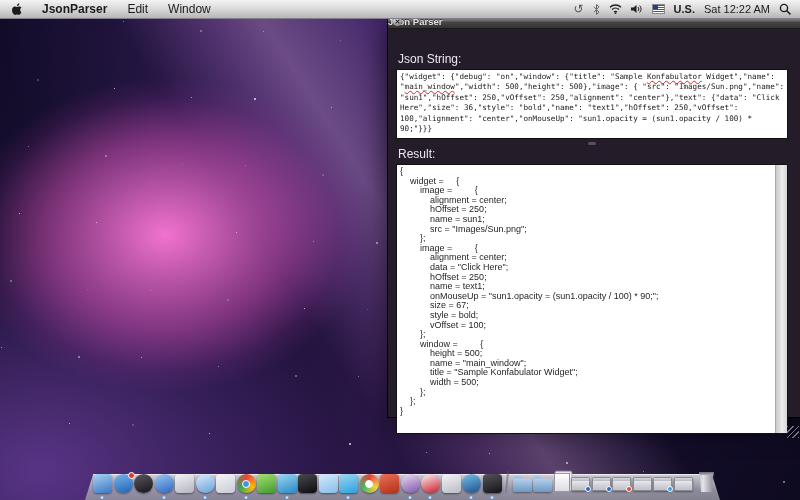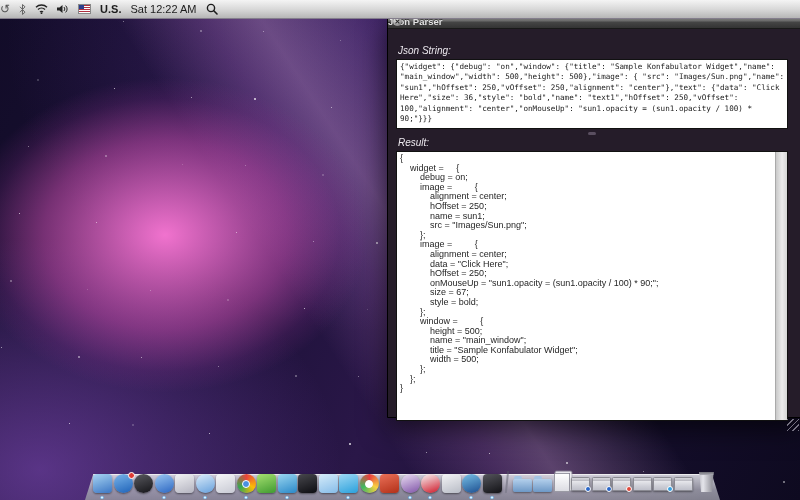--- a/index.html
+++ b/index.html
@@ -40,26 +40,26 @@
     background:#251c29;border:1px solid #000;border-radius:4px 4px 0 0;
     box-shadow:0 10px 28px rgba(0,0,0,.65);}
   .titlebar{height:13px;border-radius:3px 3px 0 0;position:relative;
     background:linear-gradient(#939393,#6a6a6a 45%,#454545 55%,#333);
     border-bottom:1px solid #181818;display:flex;align-items:center;justify-content:flex-start;}
   .wtitle{font-size:9.5px;font-weight:600;color:#e2e2e2;text-shadow:0 -1px 0 rgba(0,0,0,.5);}
   .closebtn{position:absolute;left:5px;top:2px;width:9px;height:9px;border-radius:50%;
     background:radial-gradient(circle at 35% 30%,#efefef,#8a8a8a 70%,#5c5c5c);
     color:#2a2a2a;font-size:7px;line-height:9px;text-align:center;font-weight:bold;}
   .win-body{padding:0 13px 0 8px;position:relative;height:calc(100% - 14px);}
-  .field-label{color:#ece8ee;font-size:10px;margin:16px 0 3px 2px;font-style:italic;}
+  .field-label{color:#ece8ee;font-size:12px;margin:23px 0 3px 2px;}
   .json-input{background:#fff;border:1px solid #111;height:64px;overflow:hidden;
     font-family:"DejaVu Sans Mono",monospace;font-size:7.6px;line-height:10.4px;
     color:#222;padding:2px 3px;}
   .jline{white-space:pre;}
-  .misspelled{text-decoration-style:wavy;
+  .misspelled{text-decoration:underline;text-decoration-style:wavy;
     text-decoration-color:#e02020;text-decoration-thickness:1px;text-underline-offset:1px;margin-top:7px;}
   .splitter{width:8px;height:3px;border-radius:2px;background:#5a4f60;margin:3px auto 0;}
   .result-wrap{position:relative;height:268px;margin-top:2px;border:1px solid #111;background:#fff;}
   .result{position:absolute;left:0;top:0;right:11px;bottom:0;overflow:hidden;
     font-family:"Liberation Sans",sans-serif;font-size:9px;line-height:9.6px;
     color:#262626;padding:2px 0 0 3px;}
   .rline{white-space:pre;}
   .scrollbar{position:absolute;top:0;right:0;bottom:0;width:11px;
     background:linear-gradient(90deg,#c9c9c9,#ececec 55%,#d6d6d6);border-left:1px solid #aaa;}
   .grip{position:absolute;right:2px;bottom:2px;width:12px;height:12px;
@@ -173,20 +173,32 @@
       <span class="star" style="left: 756px; top: 212px; width: 2px; height: 2px; opacity: 0.7;"></span>
       <span class="star" style="left: 69px; top: 423px; width: 1px; height: 1px; opacity: 0.85;"></span>
       <span class="star" style="left: 182px; top: 164px; width: 1px; height: 1px; opacity: 0.25;"></span>
       <span class="star" style="left: 295px; top: 375px; width: 2px; height: 2px; opacity: 0.4;"></span>
       <span class="star" style="left: 408px; top: 116px; width: 1px; height: 1px; opacity: 0.55;"></span>
       <span class="star" style="left: 521px; top: 327px; width: 1px; height: 1px; opacity: 0.7;"></span>
       <span class="star" style="left: 634px; top: 68px; width: 2px; height: 2px; opacity: 0.85;"></span>
     </div>
 
   <div id="menu-bar">
+    <div class="mb-left">
+      <span class="apple">
+        <span class="mb-ico">
+          <svg width="11" height="13" viewBox="0 0 11 13">
+              <path fill="#1c1c1c" d="M8.2 6.9c0-1.5 1.2-2.2 1.3-2.3-.7-1-1.8-1.2-2.2-1.2-.9-.1-1.8.5-2.3.5-.5 0-1.2-.5-2-.5C2 3.4 1 4 .5 4.9c-1 1.7-.3 4.3.7 5.7.5.7 1 1.4 1.8 1.4.7 0 1-.4 1.9-.4.9 0 1.1.4 1.9.4.8 0 1.3-.7 1.8-1.4.6-.8.8-1.6.8-1.6s-1.2-.5-1.2-2.1zM6.7 2.2c.4-.5.7-1.2.6-1.9-.6 0-1.3.4-1.7.9-.4.4-.7 1.1-.6 1.8.6.1 1.3-.3 1.7-.8z"></path>
+            </svg>
+        </span>
+      </span>
+      <span class="mb-item mb-app">JsonParser</span>
+      <span class="mb-item">Edit</span>
+      <span class="mb-item">Window</span>
+    </div>
     <div class="mb-right">
       <span class="mb-ico tm-glyph">↺</span>
       <span class="mb-ico">
         <svg width="7" height="11" viewBox="0 0 7 11">
             <path fill="none" stroke="#666" stroke-width="1" d="M3.5 0.5 L3.5 10.5 L6 8.2 L1 2.8 M3.5 0.5 L6 2.8 L1 8.2"></path>
           </svg>
       </span>
       <span class="mb-ico">
         <svg width="13" height="10" viewBox="0 0 13 10">
             <g fill="none" stroke="#222" stroke-width="1.4">
@@ -232,34 +244,35 @@
           <div class="jline"><span>Here","size": 36,"style": "bold","name": "text1","hOffset": 250,"vOffset":</span></div>
           <div class="jline"><span>100,"alignment": "center","onMouseUp": "sun1.opacity = (sun1.opacity / 100) *</span></div>
           <div class="jline"><span>90;"}}}</span></div>
         </div>
       <div class="splitter"></div>
       <div class="field-label" style="margin-top:2px">Result:</div>
       <div class="result-wrap">
         <div class="result" id="result-area">
             <div class="rline">{</div>
             <div class="rline">    widget =     {</div>
-            <div class="rline">        debug = on;</div>
             <div class="rline">        image =         {</div>
             <div class="rline">            alignment = center;</div>
             <div class="rline">            hOffset = 250;</div>
             <div class="rline">            name = sun1;</div>
             <div class="rline">            src = "Images/Sun.png";</div>
             <div class="rline">        };</div>
             <div class="rline">        image =         {</div>
             <div class="rline">            alignment = center;</div>
             <div class="rline">            data = "Click Here";</div>
             <div class="rline">            hOffset = 250;</div>
+            <div class="rline">            name = text1;</div>
             <div class="rline">            onMouseUp = "sun1.opacity = (sun1.opacity / 100) * 90;";</div>
             <div class="rline">            size = 67;</div>
             <div class="rline">            style = bold;</div>
+            <div class="rline">            vOffset = 100;</div>
             <div class="rline">        };</div>
             <div class="rline">        window =         {</div>
             <div class="rline">            height = 500;</div>
             <div class="rline">            name = "main_window";</div>
             <div class="rline">            title = "Sample Konfabulator Widget";</div>
             <div class="rline">            width = 500;</div>
             <div class="rline">        };</div>
             <div class="rline">    };</div>
             <div class="rline">}</div>
           </div>

